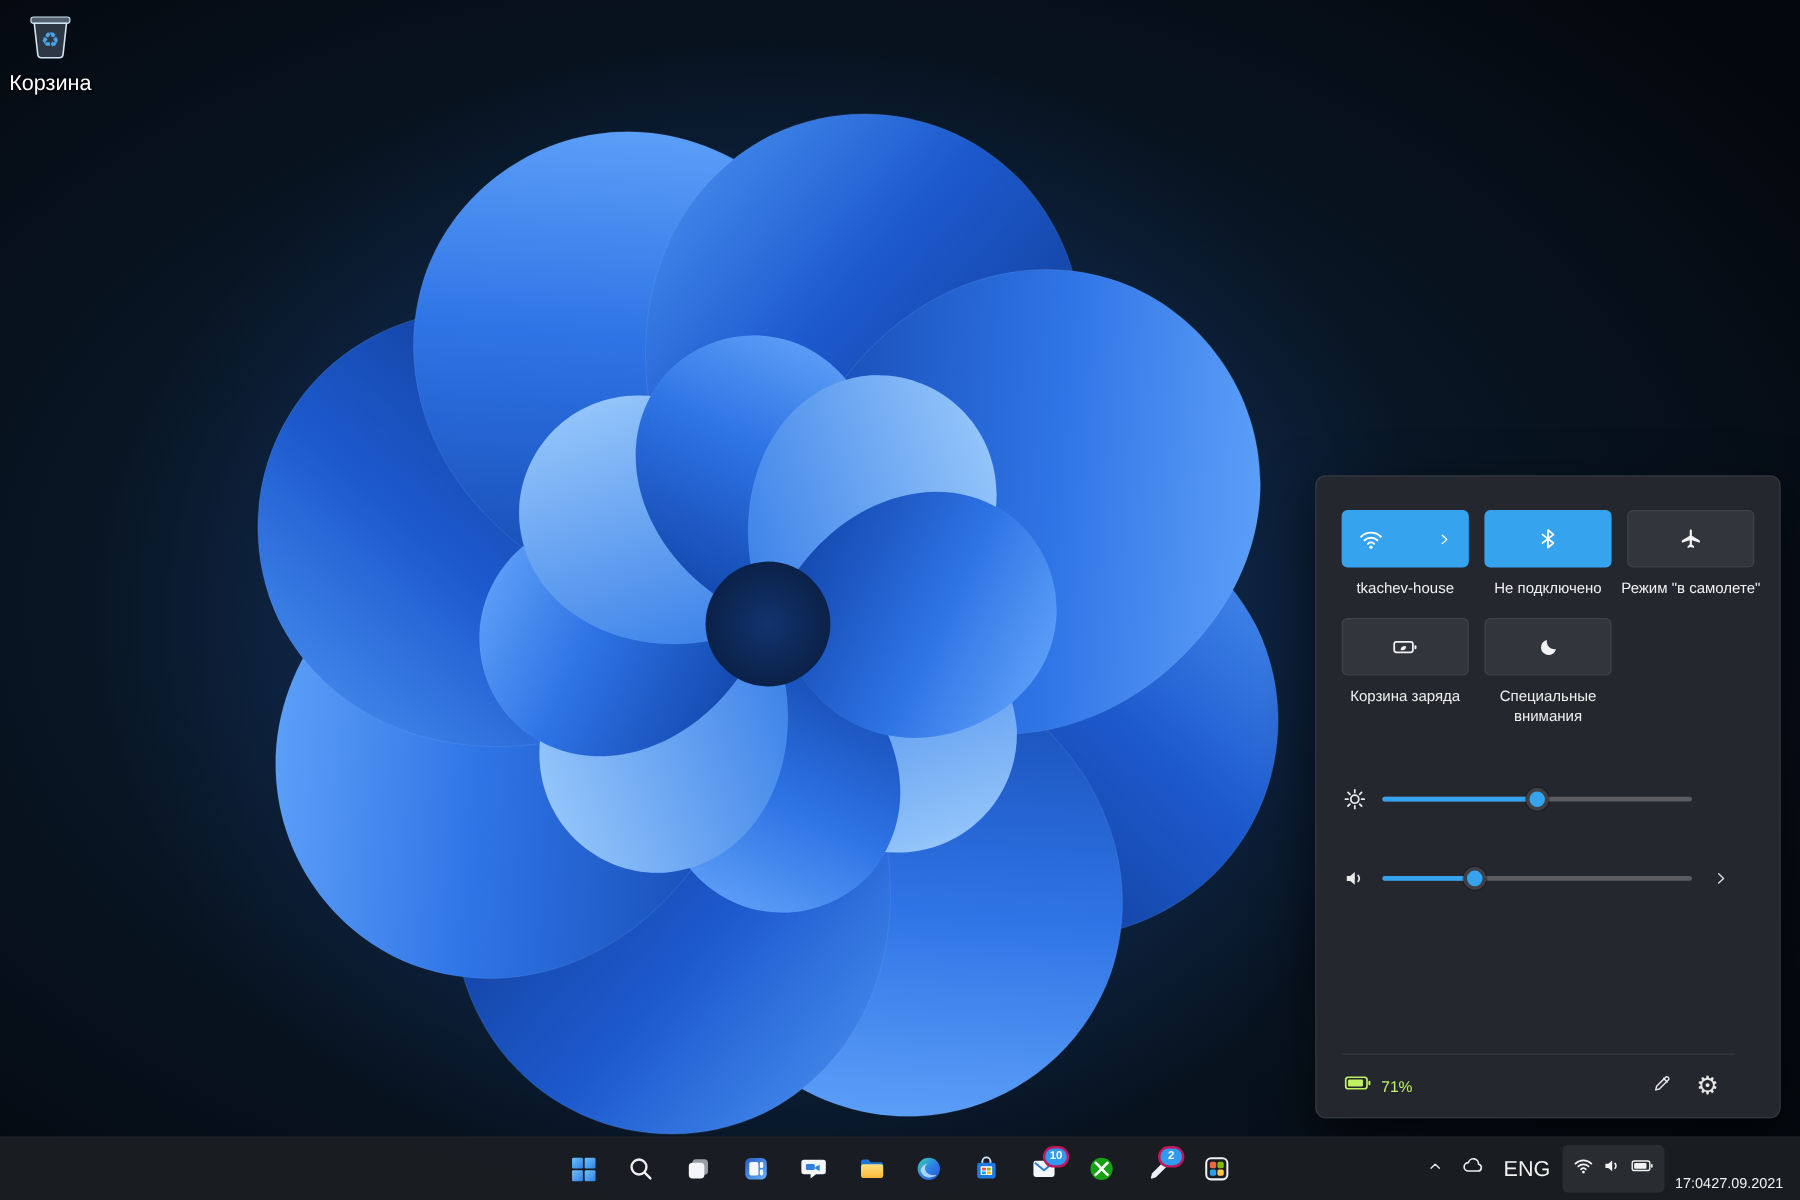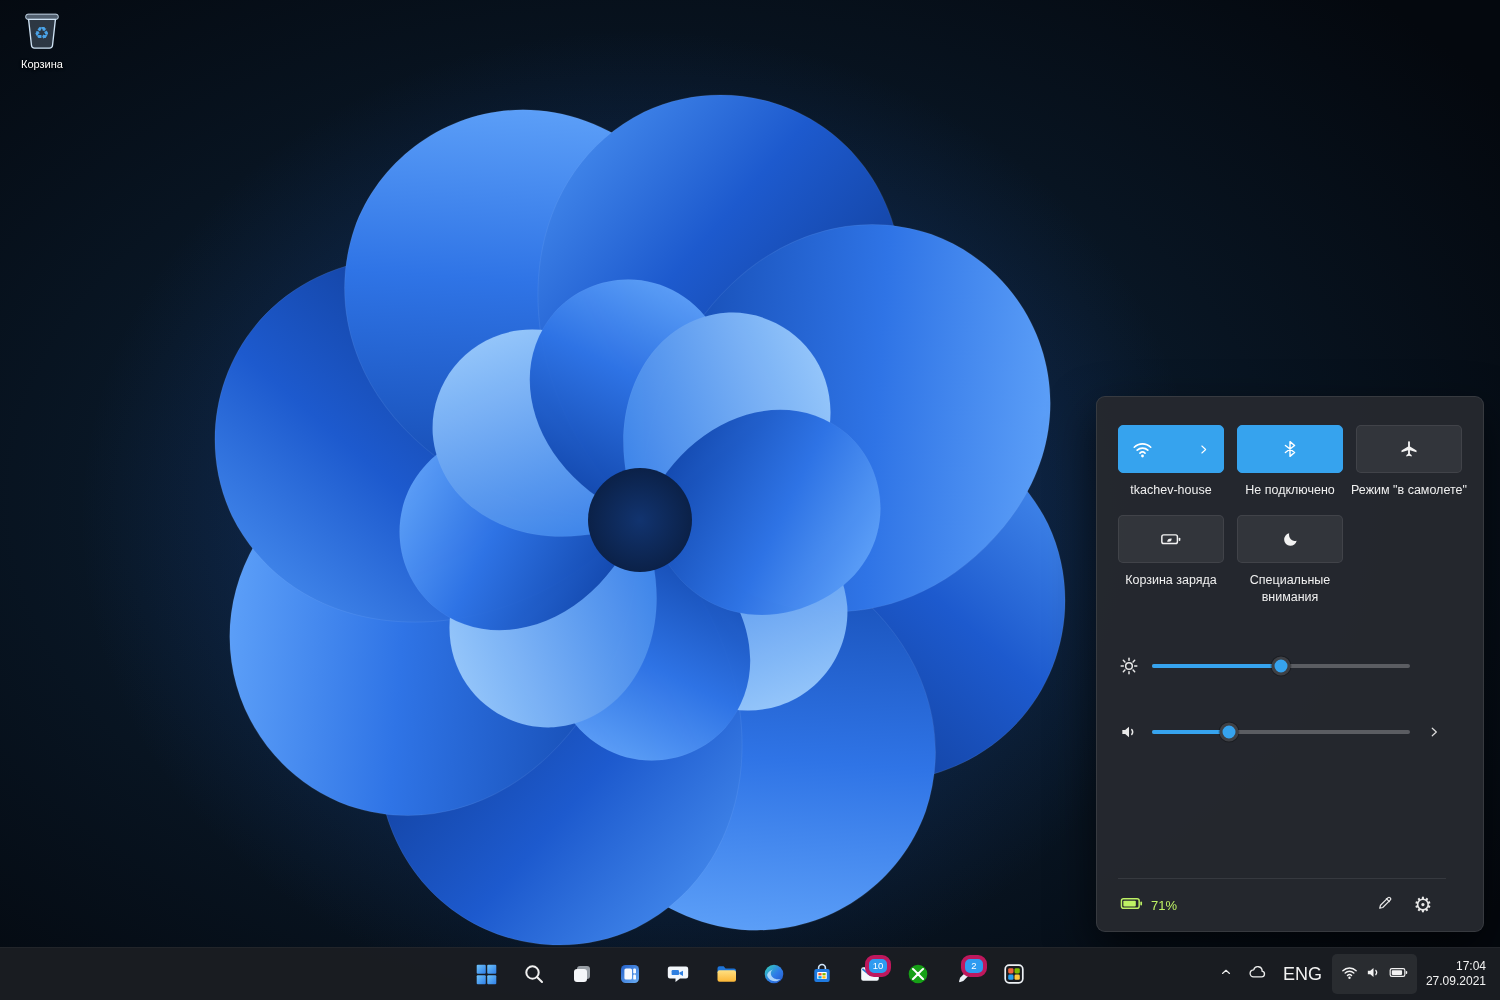--- a/index.html
+++ b/index.html
@@ -3,21 +3,21 @@
 <meta charset="utf-8">
 <style>
   html,body{margin:0;padding:0;}
   body{width:1500px;height:1000px;font-family:"Liberation Sans","DejaVu Sans",sans-serif;-webkit-font-smoothing:antialiased;}
   .screen{position:relative;width:1500px;height:1000px;overflow:hidden;background:#05090f;}
   .wallpaper{position:absolute;inset:0;width:100%;height:100%;display:block;}
   button{font:inherit;background:none;border:0;color:inherit;padding:0;margin:0;cursor:default;}
 
   
   .desktop-icon{position:absolute;left:6px;top:6px;width:72px;display:flex;flex-direction:column;align-items:center;gap:2px;}
-  .desktop-icon .dlabel{font-size:11px;color:#fff;text-shadow:0 1px 3px rgba(0,0,0,.95),0 0 2px rgba(0,0,0,.8);}
+  .desktop-icon .dlabel{font-size:18px;color:#fff;text-shadow:0 1px 3px rgba(0,0,0,.95),0 0 2px rgba(0,0,0,.8);}
 
   
   .qs{position:absolute;right:16px;bottom:68px;width:388px;height:536px;box-sizing:border-box;
       background:rgba(37,40,46,0.97);border:1px solid rgba(255,255,255,0.09);border-radius:9px;
       box-shadow:0 18px 46px rgba(0,0,0,.6);color:#fff;display:flex;flex-direction:column;
       padding:28px 37px 0 21px;}
   .tiles{display:grid;grid-template-columns:repeat(3,106px);column-gap:13px;row-gap:16px;}
   .cell{display:flex;flex-direction:column;align-items:center;}
   .tile{width:106px;height:48px;box-sizing:border-box;border-radius:5px;display:flex;align-items:center;justify-content:center;gap:5px;
         background:rgba(255,255,255,0.065);border:1px solid rgba(255,255,255,0.075);color:#f2f2f2;}
@@ -46,27 +46,27 @@
   .foot-btn{width:38px;height:36px;display:flex;align-items:center;justify-content:center;color:#e8e8e8;border-radius:5px;}
   .gear-glyph{font-size:21px;line-height:1;color:#e8e8e8;font-family:"DejaVu Sans",sans-serif;}
 
   
   .taskbar{position:absolute;left:0;right:0;bottom:0;height:52px;background:rgba(26,29,34,0.97);
            border-top:1px solid rgba(255,255,255,0.045);}
   .tb-center{position:absolute;left:50%;top:0;height:100%;transform:translateX(-50%);display:flex;align-items:center;gap:4px;}
   .tb-btn{position:relative;width:44px;height:44px;border-radius:6px;display:flex;align-items:center;justify-content:center;}
   .tb-btn svg{display:block;}
   .badge{position:absolute;top:3px;right:1px;min-width:12px;height:14px;padding:0 3px;border-radius:9px;
-         background:#2e9bf0;border:4px solid #be185d;color:#fff;font-size:9.5px;font-weight:normal;
+         background:#2e9bf0;border:2px solid #be185d;color:#fff;font-size:9.5px;font-weight:bold;
          display:flex;align-items:center;justify-content:center;line-height:1;margin-left:12px;}
   .tb-right{position:absolute;right:4px;top:0;height:100%;display:flex;align-items:center;gap:2px;}
   .tb-sm{width:30px;height:40px;display:flex;align-items:center;justify-content:center;color:#ececec;border-radius:5px;}
   .tb-lang{height:40px;padding:0 8px;display:flex;align-items:center;font-size:18px;color:#f2f2f2;border-radius:5px;}
   .tb-tray{height:40px;display:flex;align-items:center;gap:7px;padding:0 9px;border-radius:5px;background:rgba(255,255,255,0.07);color:#f2f2f2;}
-  .tb-clock{height:40px;display:flex;flex-direction:column;align-items:flex-end;justify-content:center;
+  .tb-clock{height:40px;display:flex;flex-direction:row;align-items:flex-end;justify-content:center;
             padding:0 10px 0 7px;color:#f2f2f2;font-size:12px;line-height:15px;border-radius:5px;}
 </style>
 </head>
 <body>
 
 <div class="screen">
 
   <svg class="wallpaper" viewBox="0 0 1500 1000" preserveAspectRatio="none">
     <defs>
       <radialGradient id="bg" cx="43%" cy="50%" r="70%">

